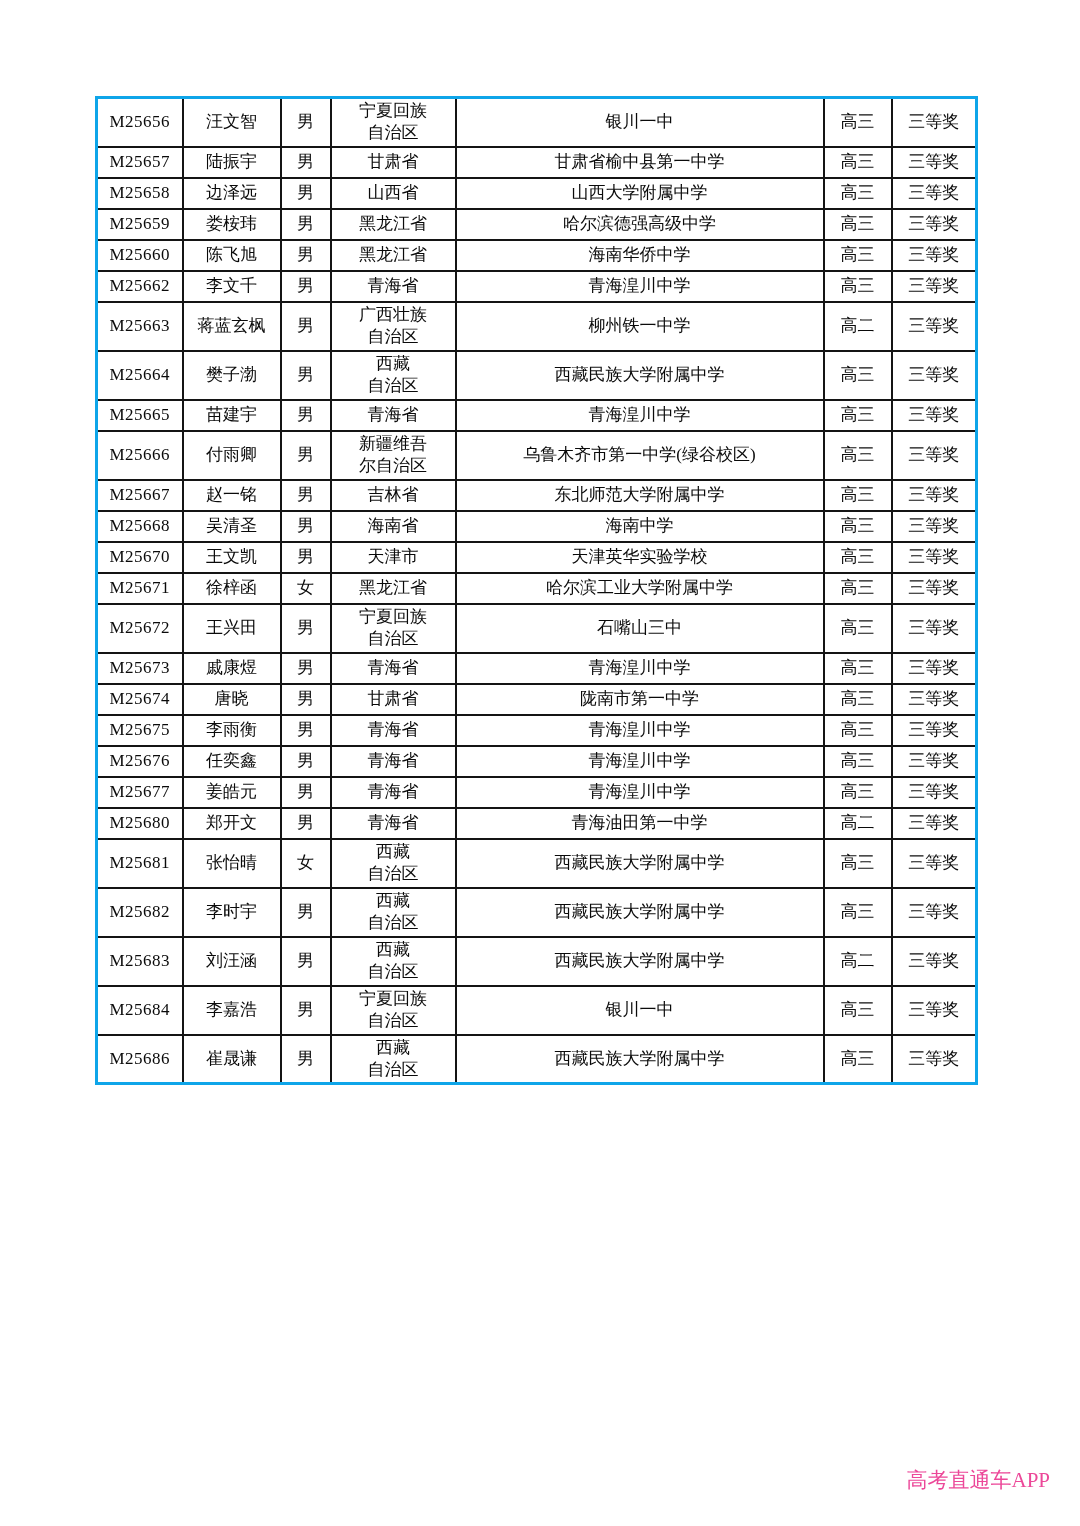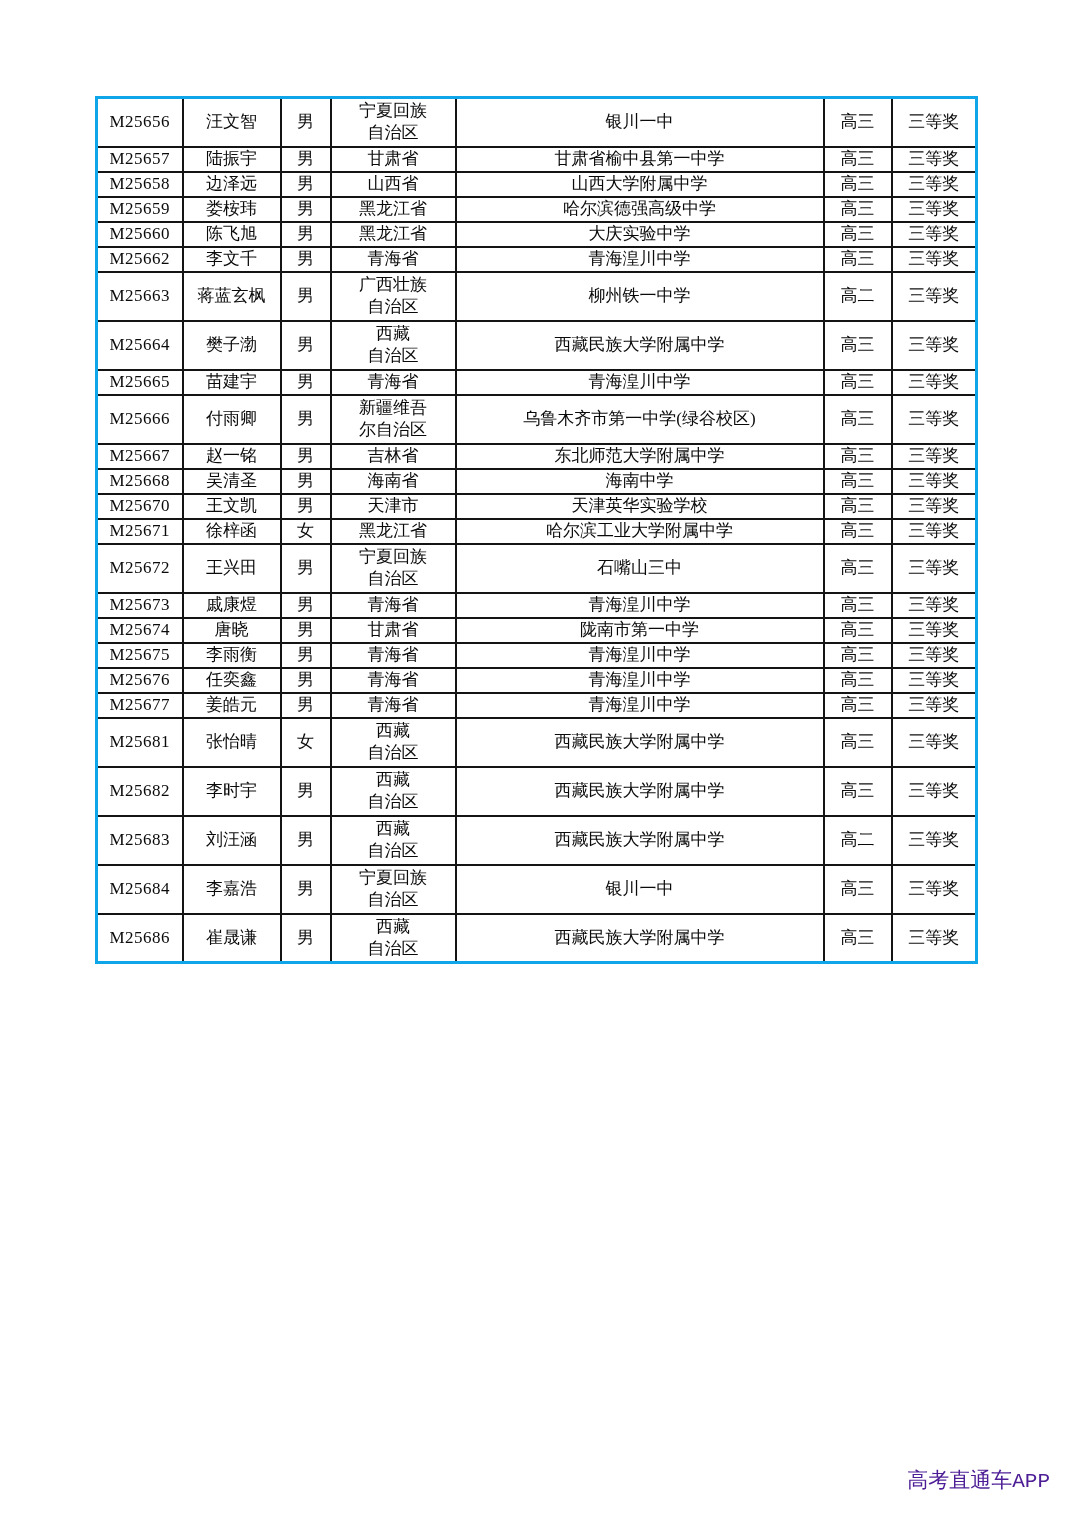--- a/index.html
+++ b/index.html
@@ -29,38 +29,38 @@
     border: 2px solid #141414;
     text-align: center;
     vertical-align: middle;
     font-size: 17px;
     color: #0a0a0a;
     padding: 0 2px;
     line-height: 1.3;
     overflow: hidden;
   }
   table.results tr {
-    height: 25px;
+    height: 31px;
   }
   table.results tr.tall {
     height: 49px;
   }
   td.cell-province {
     white-space: pre-line;
   }
   td.cell-id {
     letter-spacing: 0.5px;
   }
   .watermark {
     position: absolute;
     top: 1466px;
     right: 30px;
     font-size: 21px;
-    color: #4c1d95;
-    font-family: Liberation Mono, monospace;
+    color: #ec4899;
+    font-family: Liberation Serif, serif;
   }
 </style>
 </head>
 <body>
 
 <div class="table-wrap">
   <table class="results">
     <colgroup>
       <col style="width:86px">
       <col style="width:98px">
@@ -106,21 +106,21 @@
           <td class="cell-province">黑龙江省</td>
           <td class="cell-school">哈尔滨德强高级中学</td>
           <td class="cell-grade">高三</td>
           <td class="cell-award">三等奖</td>
         </tr>
         <tr>
           <td class="cell-id">M25660</td>
           <td class="cell-name">陈飞旭</td>
           <td class="cell-gender">男</td>
           <td class="cell-province">黑龙江省</td>
-          <td class="cell-school">大庆实验中学</td>
+          <td class="cell-school">海南华侨中学</td>
           <td class="cell-grade">高三</td>
           <td class="cell-award">三等奖</td>
         </tr>
         <tr>
           <td class="cell-id">M25662</td>
           <td class="cell-name">李文千</td>
           <td class="cell-gender">男</td>
           <td class="cell-province">青海省</td>
           <td class="cell-school">青海湟川中学</td>
           <td class="cell-grade">高三</td>
@@ -247,20 +247,29 @@
           <td class="cell-grade">高三</td>
           <td class="cell-award">三等奖</td>
         </tr>
         <tr>
           <td class="cell-id">M25677</td>
           <td class="cell-name">姜皓元</td>
           <td class="cell-gender">男</td>
           <td class="cell-province">青海省</td>
           <td class="cell-school">青海湟川中学</td>
           <td class="cell-grade">高三</td>
+          <td class="cell-award">三等奖</td>
+        </tr>
+        <tr>
+          <td class="cell-id">M25680</td>
+          <td class="cell-name">郑开文</td>
+          <td class="cell-gender">男</td>
+          <td class="cell-province">青海省</td>
+          <td class="cell-school">青海油田第一中学</td>
+          <td class="cell-grade">高二</td>
           <td class="cell-award">三等奖</td>
         </tr>
         <tr class="tall">
           <td class="cell-id">M25681</td>
           <td class="cell-name">张怡晴</td>
           <td class="cell-gender">女</td>
           <td class="cell-province">西藏
 自治区</td>
           <td class="cell-school">西藏民族大学附属中学</td>
           <td class="cell-grade">高三</td>

